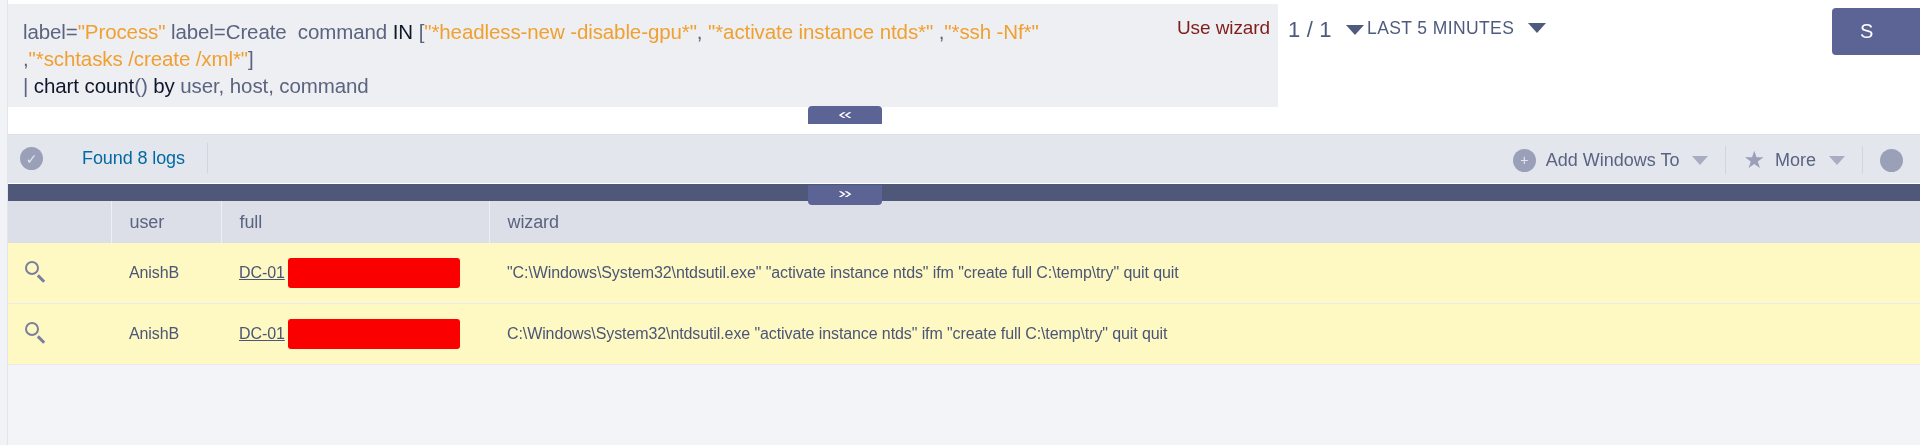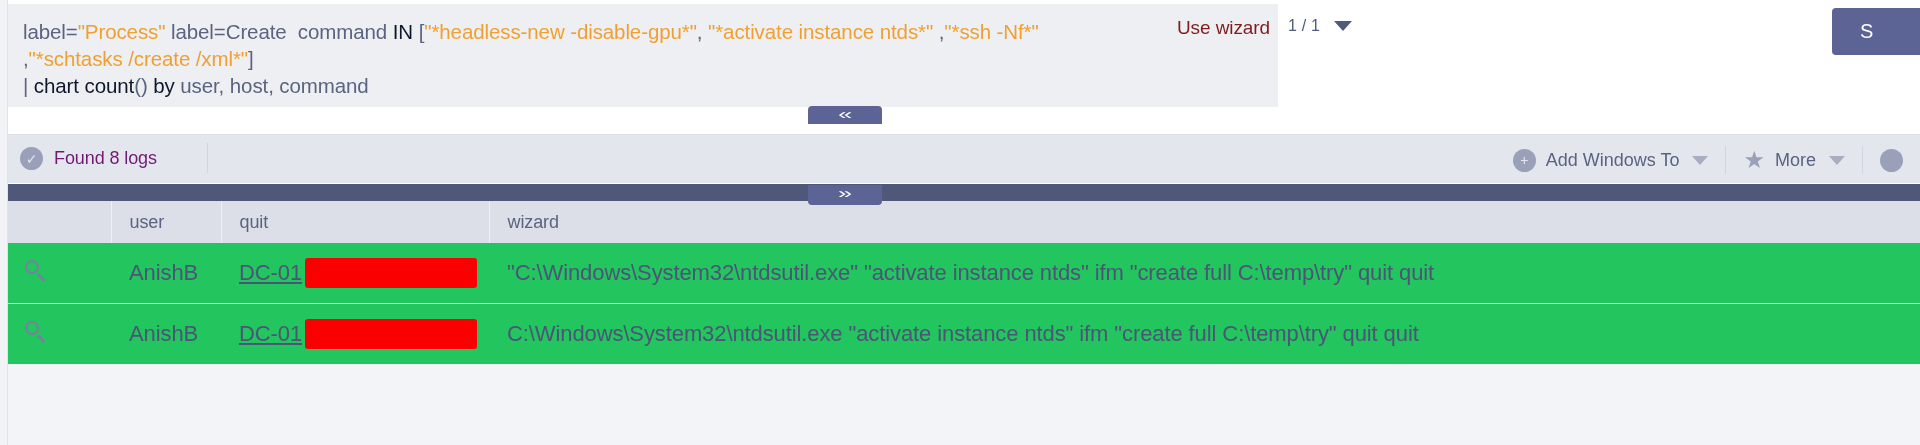--- a/index.html
+++ b/index.html
@@ -55,21 +55,21 @@
     position: absolute;
     left: 1177px; top: 17px;
     font-size: 19px;
     color: #7f1d1d;
     letter-spacing: -0.1px;
   }
 
   .pager {
     position: absolute;
     left: 1288px; top: 17px;
-    font-size: 16px;
+    font-size: 22px;
     color: #4f5b7d;
     letter-spacing: 0.2px;
   }
   .caret {
     display: inline-block;
     width: 0; height: 0;
     border-left: 9px solid transparent;
     border-right: 9px solid transparent;
     border-top: 10px solid #4f5b7d;
     vertical-align: middle;
@@ -143,22 +143,23 @@
     display: inline-flex;
     align-items: center;
     justify-content: center;
     color: #e4e6ee;
     font-size: 14px;
     line-height: 14px;
     flex: 0 0 auto;
   }
   .status-text {
     font-size: 18px;
-    color: #701a75;
-    letter-spacing: -0.1px;
+    color: #0369a1;
+    letter-spacing: -0.1px;
+    margin-left: 28px;
   }
   .status-right {
     position: absolute;
     right: 0; top: 11px;
     display: flex;
     align-items: center;
   }
   .status-item {
     display: flex;
     align-items: center;
@@ -214,22 +215,22 @@
     font-weight: normal;
     font-size: 18px;
     color: #5a6480;
     padding: 0 0 0 18px;
     border-right: 1px solid #eff0f5;
     letter-spacing: -0.1px;
     vertical-align: middle;
   }
   table.results td {
     height: 60px;
-    background: #22c55e;
-    font-size: 22px;
+    background: #fef9c3;
+    font-size: 16px;
     color: #4b5576;
     padding: 0 0 0 18px;
     border-bottom: 1px solid #e9eaf0;
     vertical-align: middle;
     letter-spacing: -0.1px;
     white-space: nowrap;
   }
   .col-icon { width: 104px; }
   .col-user { width: 110px; }
   .col-host { width: 268px; }
@@ -284,20 +285,23 @@
   <div class="query-box" id="query-box"><span class="q-plain">label=</span><span class="q-string">"Process"</span><span class="q-plain"> label=Create  command </span><span class="q-key">IN</span><span class="q-plain"> [</span><span class="q-string">"*headless-new -disable-gpu*"</span><span class="q-plain">, </span><span class="q-string">"*activate instance ntds*"</span><span class="q-plain"> ,</span><span class="q-string">"*ssh -Nf*"</span><span class="q-plain">
 ,</span><span class="q-string">"*schtasks /create /xml*"</span><span class="q-plain">]
 | </span><span class="q-key">chart count</span><span class="q-plain">() </span><span class="q-key">by</span><span class="q-plain"> user, host, command</span></div>
 
   <div class="use-wizard">Use wizard</div>
 
   <div class="pager">
     <span>1 / 1</span><span class="caret"></span>
   </div>
 
+  <div class="timerange">
+    <span>LAST 5 MINUTES</span><span class="caret"></span>
+  </div>
 
   <button class="search-btn">S</button>
 </div>
 
 <div class="handle up">
   <span>«</span>
 </div>
 
 <div class="status-bar">
   <div class="status-left">
@@ -336,21 +340,21 @@
     <colgroup>
       <col class="col-icon">
         <col class="col-user">
         <col class="col-host">
         <col class="col-cmd">
     </colgroup>
     <thead>
       <tr>
         <th></th>
         <th>user</th>
-        <th>quit</th>
+        <th>full</th>
         <th>wizard</th>
       </tr>
     </thead>
     <tbody id="results-body">
         <tr>
           <td class="cell-icon"><span class="mag"></span></td>
           <td>AnishB</td>
           <td>
             <span class="host-cell">
               <span>DC-01</span>

